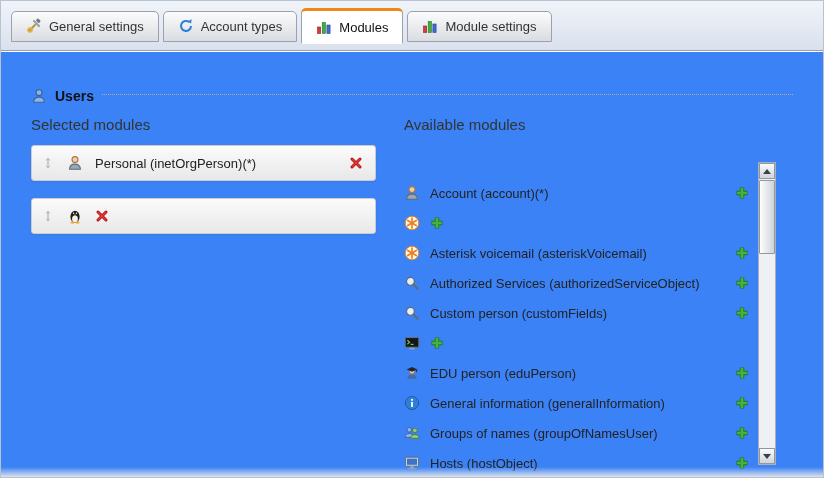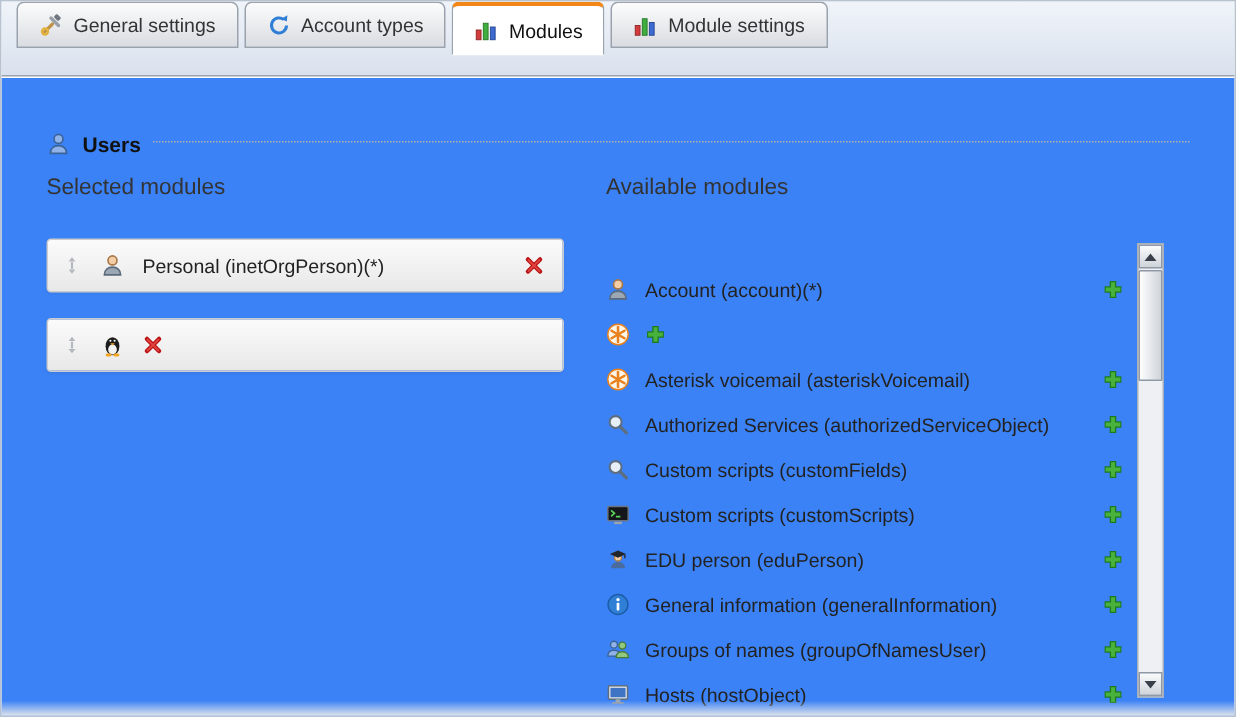--- a/index.html
+++ b/index.html
@@ -22,21 +22,21 @@
     position:absolute; left:0; right:0; bottom:0; height:10px;
     background: linear-gradient(rgba(255,255,255,0), #dde2ea);
     pointer-events:none;
   }
 
   
   .tabstrip {
     position:absolute; top:0; left:0; width:100%; height:50px;
     background: linear-gradient(#f0f4fa, #dae1ed);
     border-bottom: 1px solid #9aa2ae;
-    display:flex; align-items:flex-start;
+    display:flex; align-items:center;
     padding-left: 10px;
   }
   .tab {
     position:relative; z-index:2;
     display:flex; align-items:center; gap:7px;
     height:31px; padding:0 14px;
     margin-right:4px; margin-bottom:-1px;
     background: linear-gradient(#fcfcfc, #d9dce1);
     border:1px solid #9aa2ae;
     border-radius:5px 5px 0 0;
@@ -58,21 +58,21 @@
     display:flex; align-items:center; gap:8px;
   }
   .section-title { font-weight:bold; font-size:14px; color:#111; }
   .dotted { flex:1; border-bottom:1px dotted #b0b0b0; height:1px; margin-bottom:3px; }
 
   .col-head { font-size:15px; color:#333; }
 
   .col-left  { position:absolute; top:64px; left:30px;  width:345px; }
   .col-right { position:absolute; top:64px; left:403px; width:345px; }
 
-  .sel-list { margin-top:26px; }
+  .sel-list { margin-top:12px; }
   .sel-item {
     height:36px; display:flex; align-items:center; gap:12px;
     padding:0 12px 0 9px; margin-bottom:17px;
     background: linear-gradient(#fbfbfb, #e8e8e8);
     border:1px solid #cccccc; border-radius:3px;
     box-shadow:0 1px 2px rgba(0,0,0,.05);
     cursor:move;
   }
   .sel-label { flex:1; color:#222; }
 
@@ -334,31 +334,30 @@
           <span class="avail-label">Authorized Services (authorizedServiceObject)</span>
           <svg class="ic small act">
               <use href="#i-add"></use>
             </svg>
         </div>
 
         <div class="avail-row">
           <svg class="ic">
               <use href="#i-search"></use>
             </svg>
-          <span class="avail-label">Custom scripts (customFields)</span>
+          <span class="avail-label">Custom person (customFields)</span>
           <svg class="ic small act">
               <use href="#i-add"></use>
             </svg>
         </div>
 
         <div class="avail-row">
           <svg class="ic">
               <use href="#i-script"></use>
             </svg>
-          <span class="avail-label">Custom scripts (customScripts)</span>
           <svg class="ic small act">
               <use href="#i-add"></use>
             </svg>
         </div>
 
         <div class="avail-row">
           <svg class="ic">
               <use href="#i-edu"></use>
             </svg>
           <span class="avail-label">EDU person (eduPerson)</span>

